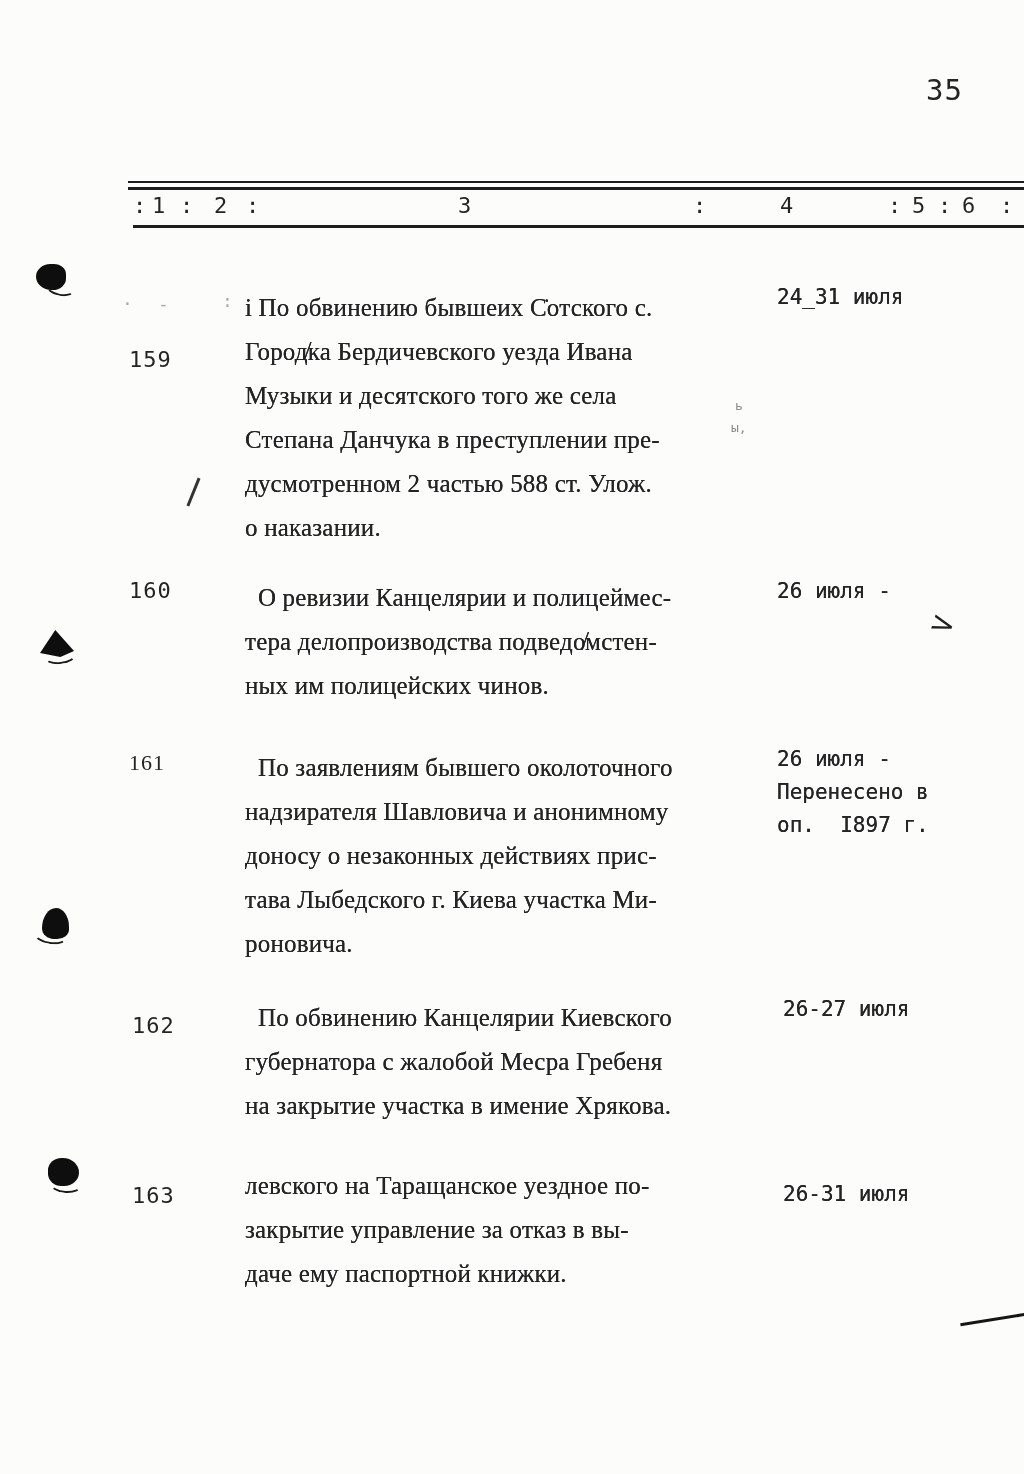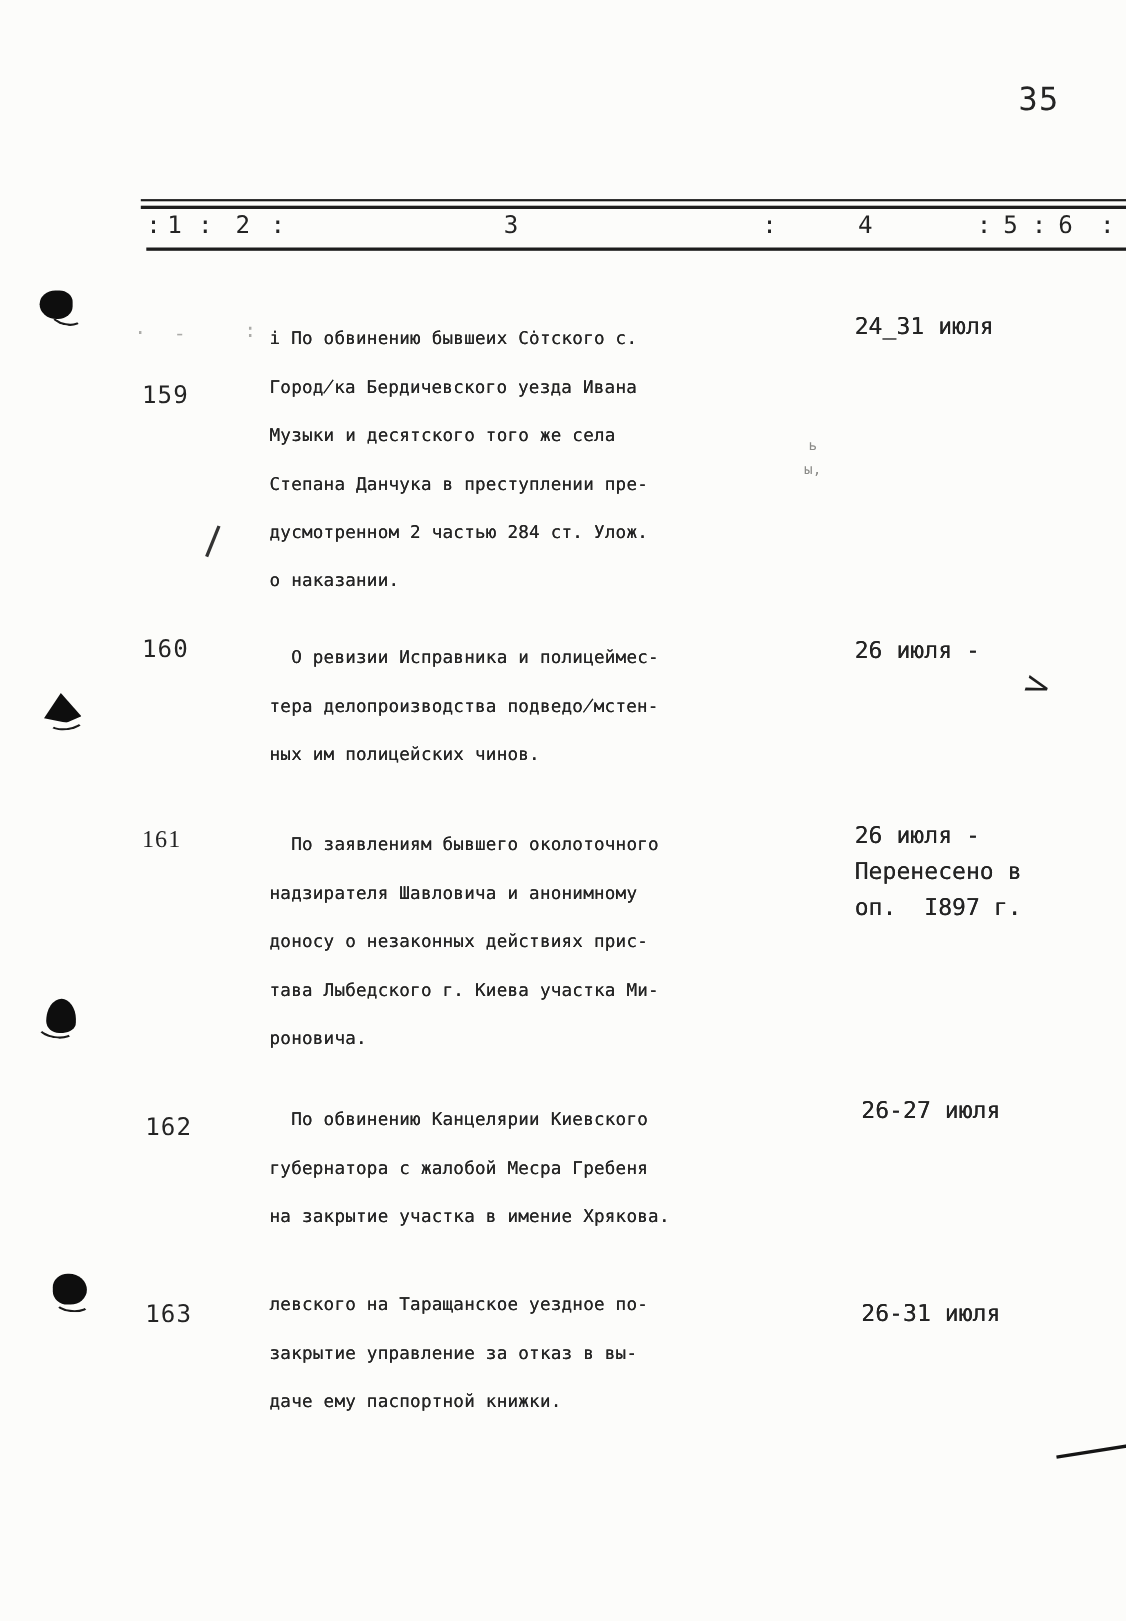--- a/index.html
+++ b/index.html
@@ -8,21 +8,21 @@
     width:1024px;height:1474px;
     background:#fcfcfa;
     font-family:"DejaVu Sans Mono","Liberation Mono",monospace;
     color:#242424;
     overflow:hidden;
   }
   .page-number{position:absolute;left:926px;top:52px;font-size:29px;letter-spacing:1px;margin-top:21px;}
   .rule{position:absolute;background:#1d1d1d;}
   .hcell{position:absolute;top:193px;font-size:22px;}
   .entry .no{position:absolute;left:129px;font-size:22px;letter-spacing:1px;}
-  .entry .body{position:absolute;left:245px;font-size:16px;line-height:44px;letter-spacing:.2px;text-shadow:0 0 .5px #2c2c2c;}
+  .entry .body{position:absolute;left:245px;font-size:25px;line-height:44px;letter-spacing:.2px;text-shadow:0 0 .5px #2c2c2c;font-family:Liberation Serif, serif;}
   .entry .body .line{white-space:pre;}
   .entry .dates{position:absolute;left:777px;font-size:21px;line-height:33px;text-shadow:0 0 .5px #2c2c2c;}
   .entry .dates .dline{white-space:pre;}
   .blob{position:absolute;background:#0e0e0e;}
   .arc{position:absolute;border:2.5px solid transparent;border-bottom-color:#1a1a1a;border-radius:50%;}
   .pen-stroke{position:absolute;background:#333;}
   .pen-arrow{position:absolute;font-size:30px;color:#1f1f1f;transform:rotate(18deg) scaleX(1.25);}
   .pencil{position:absolute;color:#8b8b88;}
   .smudge{position:absolute;color:#6a6a66;opacity:.55;font-size:18px;}
 </style>
@@ -56,37 +56,37 @@
   <span class="smudge" style="left:158px;top:293px;">-</span>
   <span class="smudge" style="left:222px;top:290px;">:</span>
 
   <section class="entry">
     <div class="no" style="top:333px;margin-top:14px;">159</div>
     <div class="body" style="top:286px;">
       <div class="line">і По обвинению бывшеих С̇отского с.</div>
       <div class="line">Город̸ка Бердичевского уезда Ивана</div>
       <div class="line">Музыки и десятского того же села</div>
       <div class="line">Степана Данчука в преступлении пре-</div>
-      <div class="line">дусмотренном 2 частью 284 ст. Улож.</div>
+      <div class="line">дусмотренном 2 частью 588 ст. Улож.</div>
       <div class="line">о наказании.</div>
     </div>
     <div class="dates" style="top:281px;text-align:right;">
       <div class="dline">24_31 июля</div>
     </div>
   </section>
 
   <div class="pen-stroke" style="left:192px;top:477px;width:2.5px;height:30px;transform:rotate(22deg);"></div>
 
   <span class="pencil" style="left:735px;top:398px;font-size:13px;">ь</span>
   <span class="pencil" style="left:731px;top:420px;font-size:13px;">ы,</span>
 
   <section class="entry">
     <div class="no" style="top:578px;">160</div>
     <div class="body" style="top:576px;">
-      <div class="line">  О ревизии Исправника и полицеймес-</div>
+      <div class="line">  О ревизии Канцелярии и полицеймес-</div>
       <div class="line">тера делопроизводства подведо̸мстен-</div>
       <div class="line">ных им полицейских чинов.</div>
     </div>
     <div class="dates" style="top:575px;">
       <div class="dline">26 июля -</div>
     </div>
   </section>
 
   <span class="pen-arrow" style="left:934px;top:606px;">&gt;</span>
 

